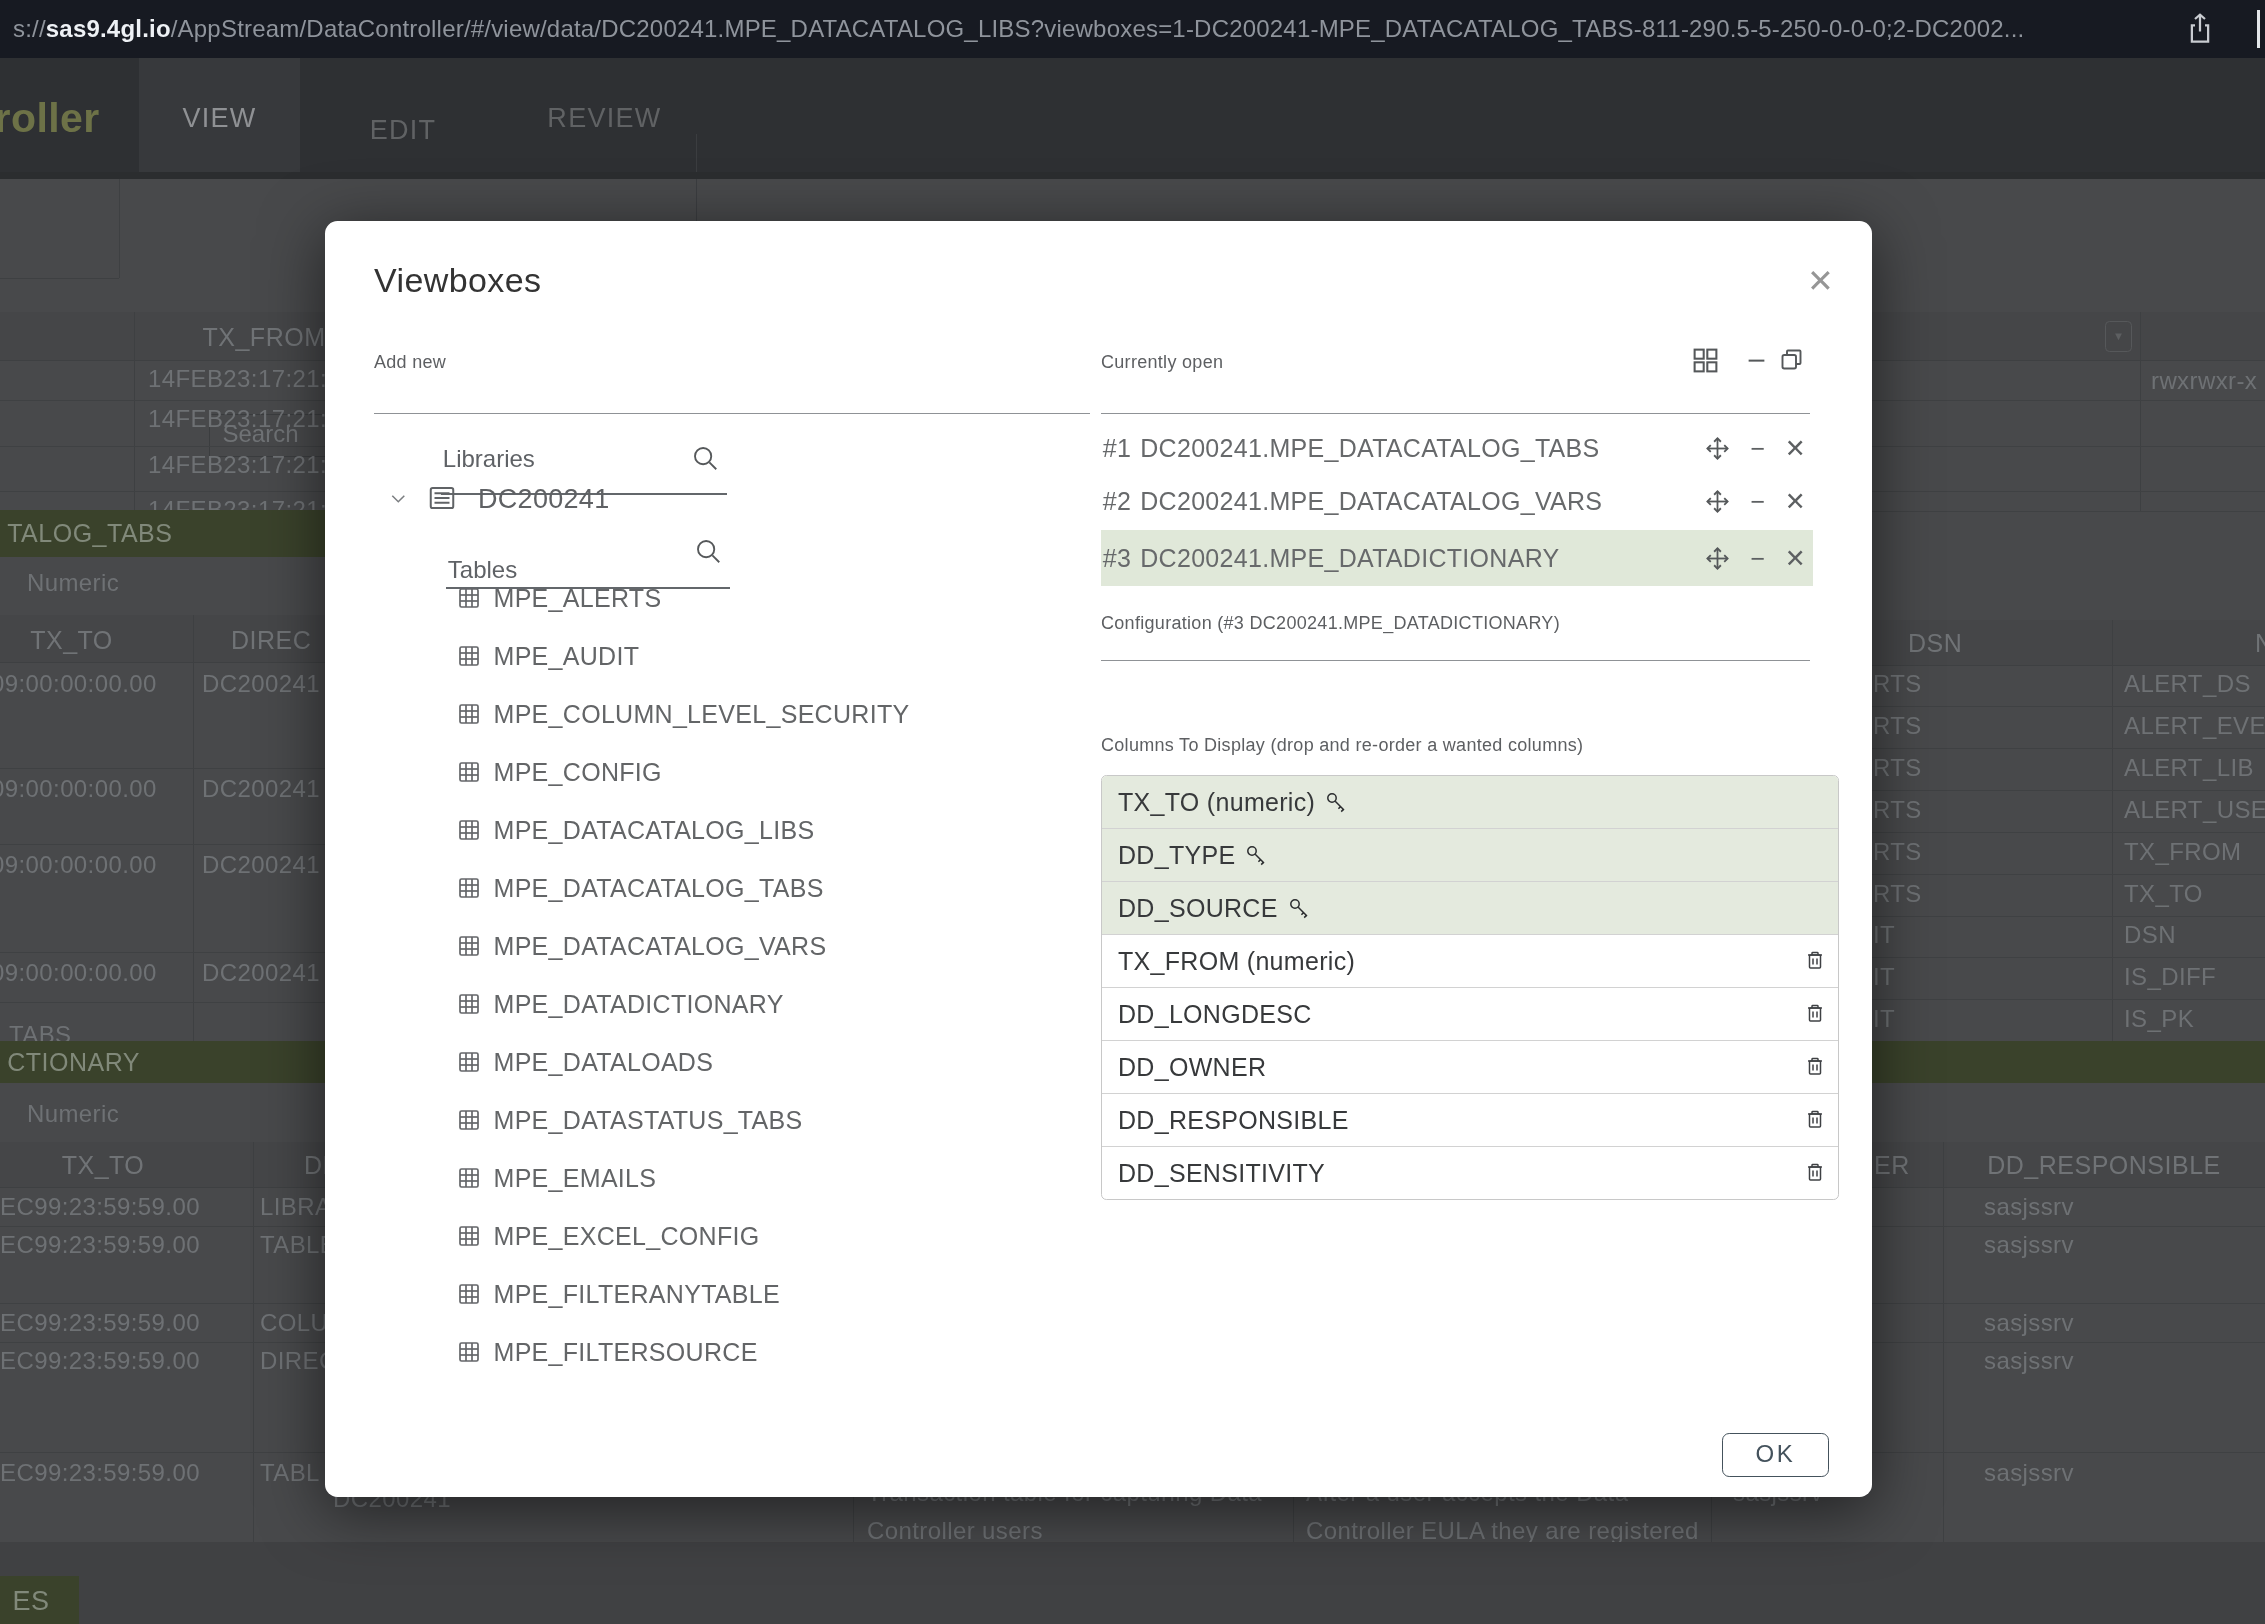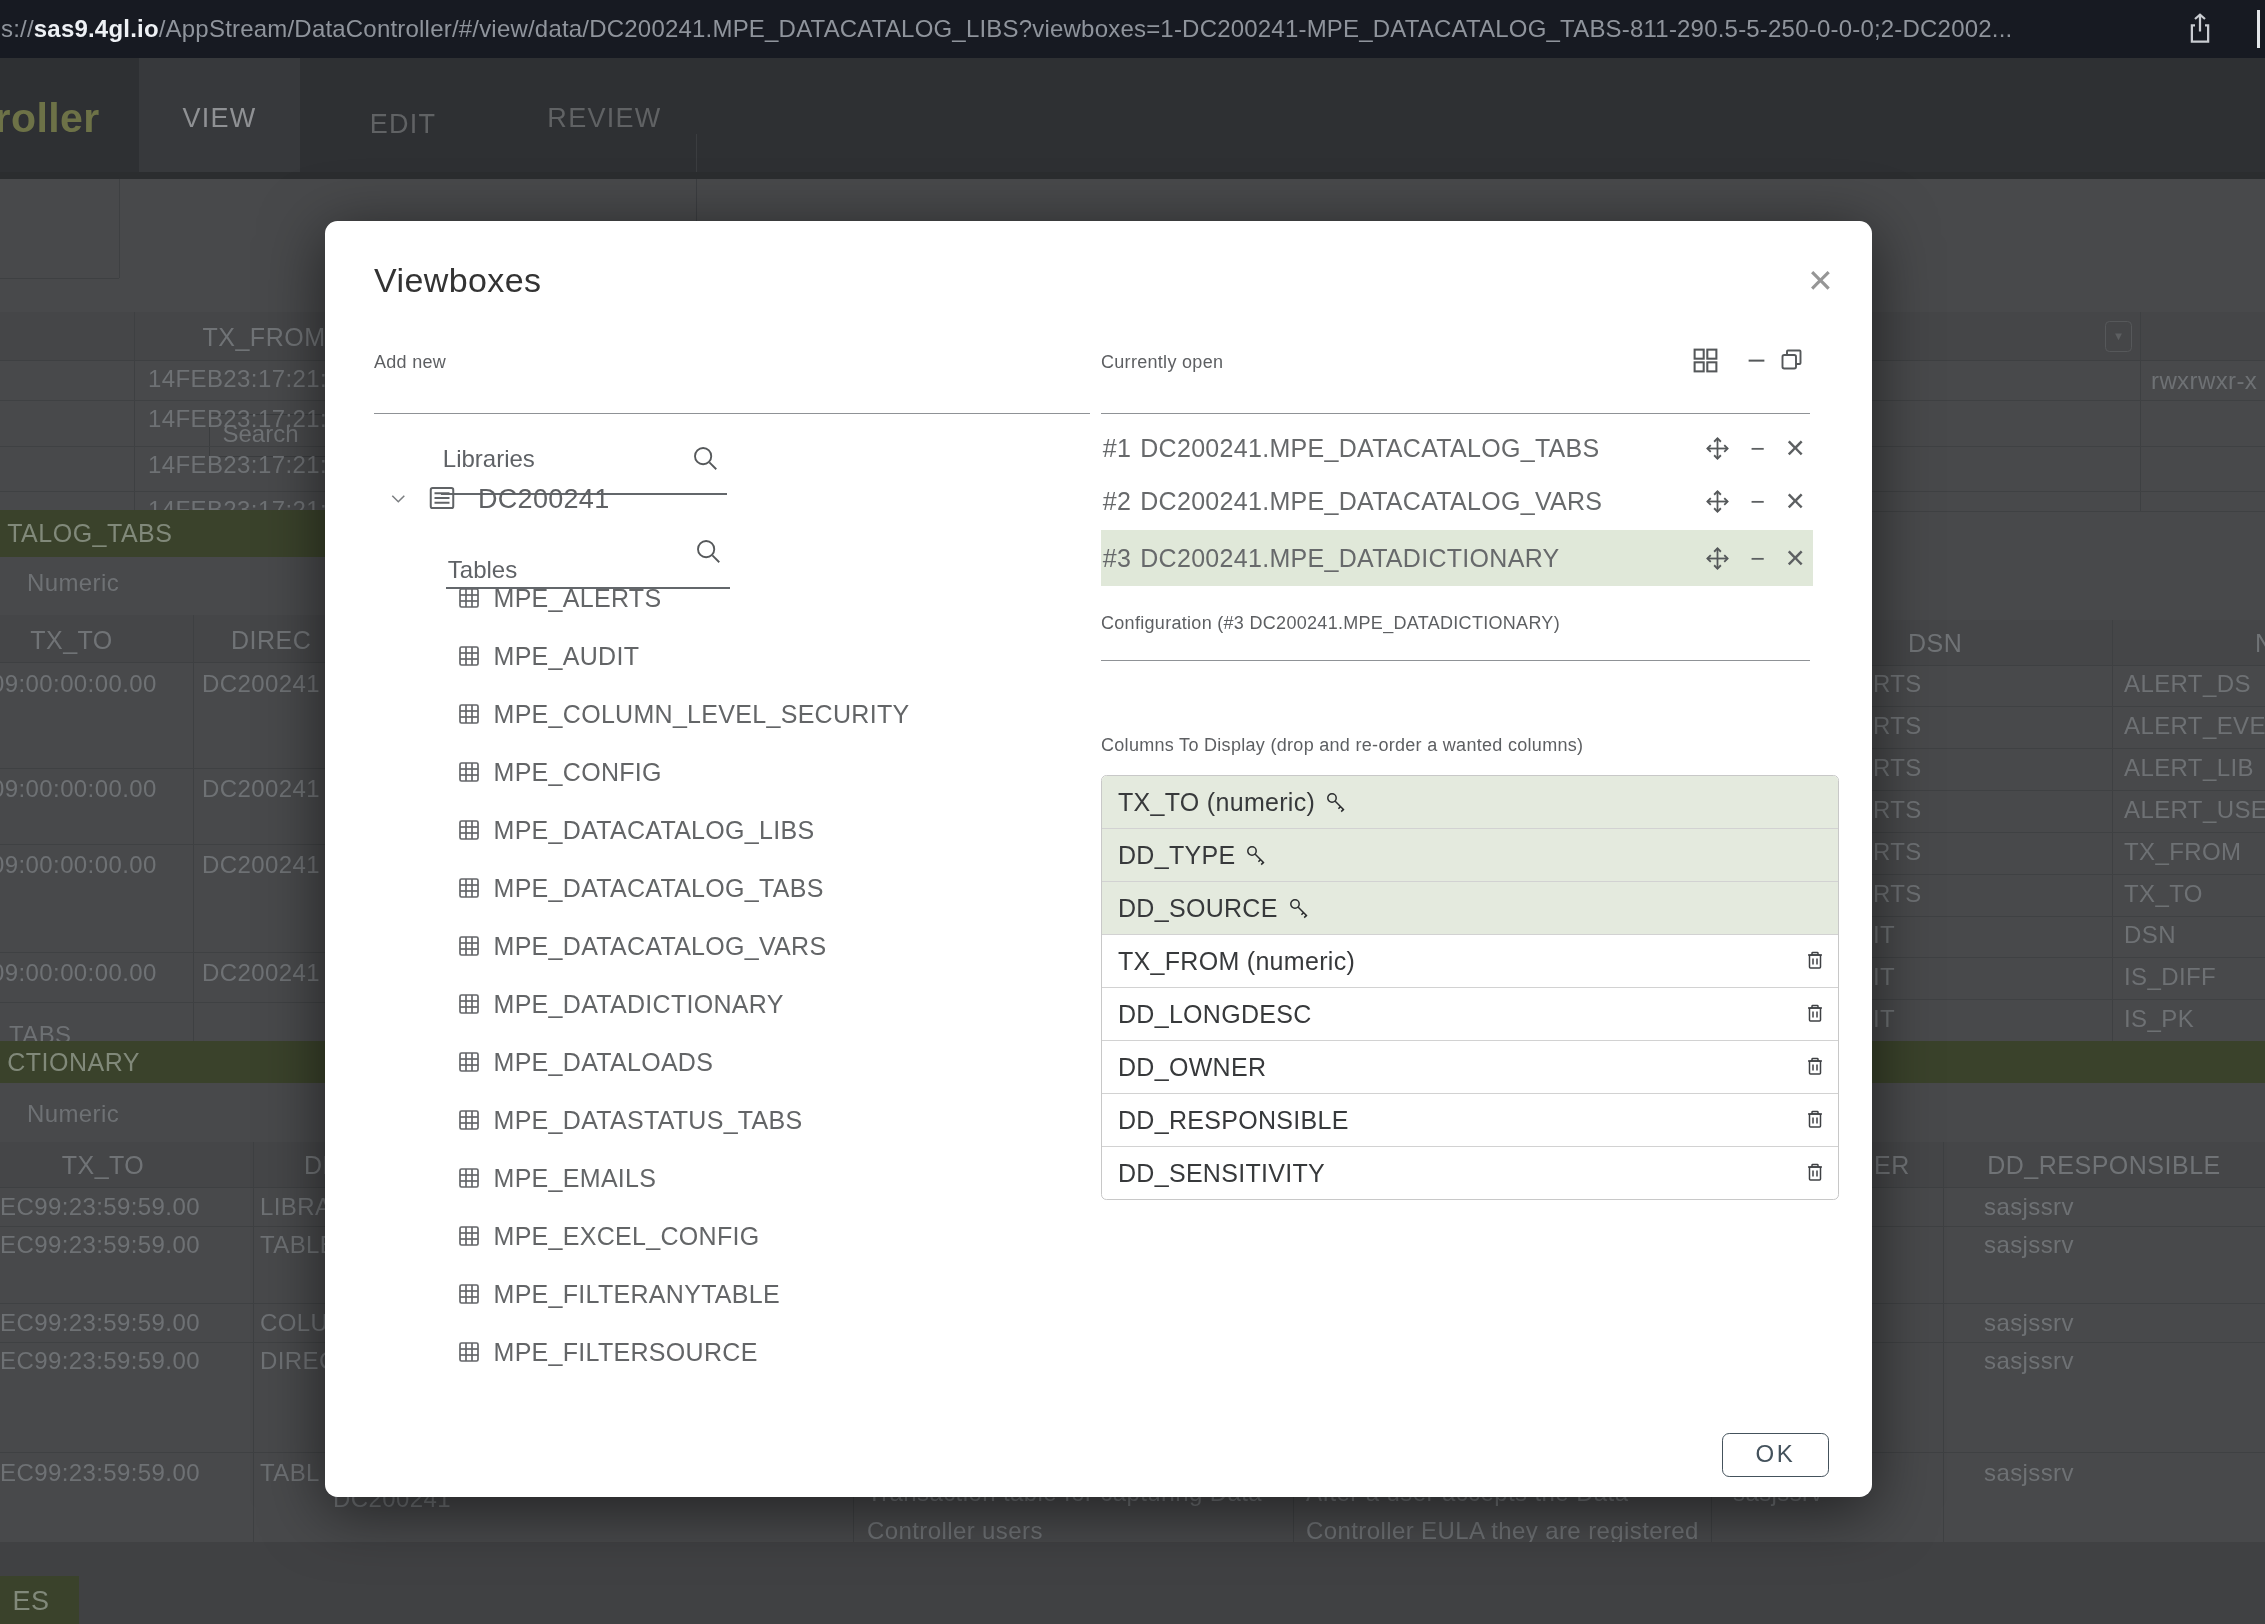--- a/index.html
+++ b/index.html
@@ -1,21 +1,21 @@
 <!DOCTYPE html>
 <html style="font-size:14.3px"><head>
 <meta charset="utf-8">
 <style>
   html,body{margin:0;padding:0}
   body{width:2266px;height:1625px;position:relative;overflow:hidden;background:#48494b;
        font-family:"Liberation Sans","DejaVu Sans",sans-serif;}
   .abs{position:absolute}
   
   #urlbar{left:0;top:0;width:2266px;height:58px;background:#171a22;}
-  #urltext{left:1px;top:0;height:58px;line-height:58px;font-size:24px;letter-spacing:0.2px;
+  #urltext{left:13px;top:0;height:58px;line-height:58px;font-size:24px;letter-spacing:0.2px;
            white-space:nowrap;width:2140px;overflow:hidden;color:#8f949c}
   #urltext b{color:#eef1f5;font-weight:700}
   #share{left:2185px;top:9.9px;color:#c9ccd1}
   #cursor{left:2257px;top:9.9px;width:2.7px;height:38px;background:#e4e7ea}
   
   #appheader{left:0;top:58px;width:2266px;height:121px;background:#2e3033}
   #logo{left:-5.4px;top:0;height:121px;line-height:121px;font-size:41px;font-weight:700;
         color:#6d7247;letter-spacing:0.4px}
   .tab{font-size:27px;letter-spacing:1.3px;color:#606264;text-align:center}
   .tab.active{background:#37393c;color:#8f9194}
@@ -79,21 +79,21 @@
       <polyline points="8,6 12,2.5 16,6"></polyline>
       </svg>
   </div>
   <div class="abs" id="cursor"></div>
 </div>
 
 <div class="abs" id="appheader">
   <div class="abs" id="logo">roller</div>
   <div class="abs" id="hdr-divider"></div>
 <div class="abs tab active" style="left: 139px; top: 0px; width: 161px; height: 121px; line-height: 121px;">VIEW</div>
-    <div class="abs tab" style="left: 327px; top: 6px; width: 152px; height: 97px; line-height: 121px;">EDIT</div>
+    <div class="abs tab" style="left: 327px; top: 12px; width: 152px; height: 97px; line-height: 121px;">EDIT</div>
     <div class="abs tab" style="left: 488px; top: 0px; width: 233px; height: 121px; line-height: 121px;">REVIEW</div>
   </div>
 <div class="abs" id="hdr-bottom"></div>
 
 <div class="abs" id="bgpage" style="left:0;top:179px;width:2266px;height:1445px">
   <div class="abs bgline" style="left:119px;top:0;width:0.9px;height:99px"></div>
   <div class="abs bgline" style="left:0;top:99px;width:119px;height:0.9px"></div>
 
   <div class="abs" id="bg-search"><span>Search</span></div>
 

